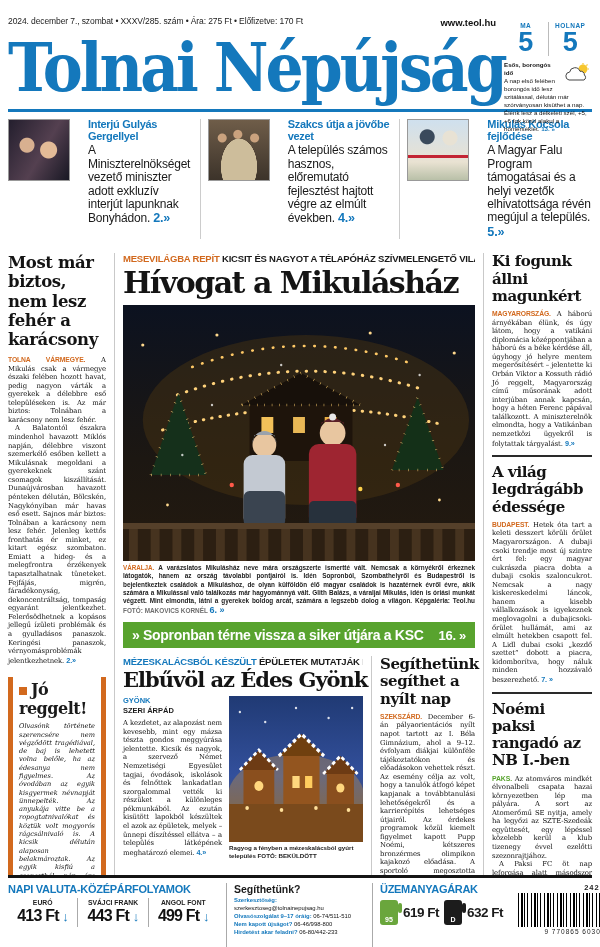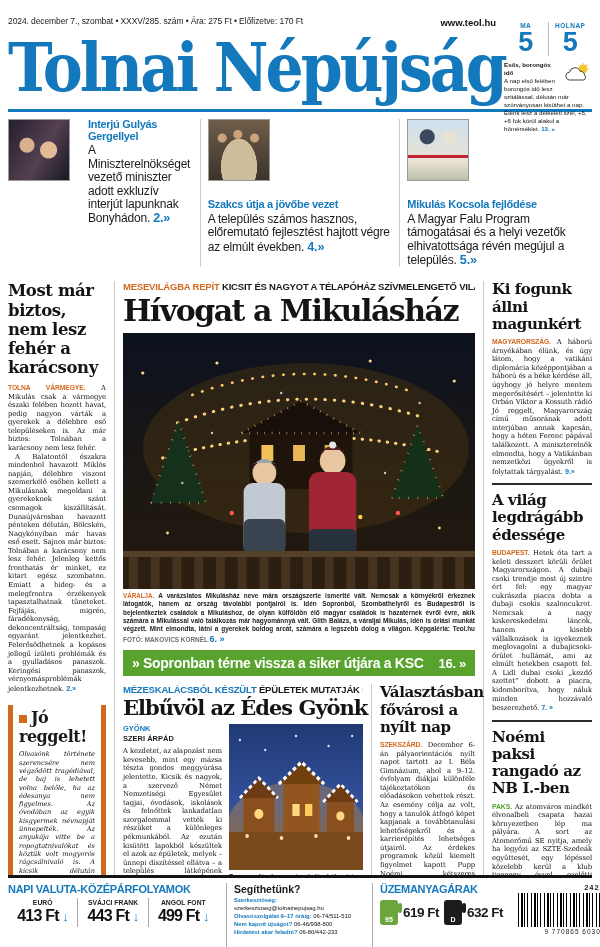--- a/index.html
+++ b/index.html
@@ -36,21 +36,21 @@
   .wlabel{font-size:6.5px;font-weight:bold;color:var(--accent-blue);letter-spacing:0.5px;}
   .wtemp{font-size:27px;font-weight:bold;color:var(--accent-blue);line-height:1;}
   .wsummary{margin-top:5px;font-size:6.2px;line-height:1.28;color:#111;position:relative;padding-right:2px;}
   .wsummary b{display:block;}
   .wicon{float:right;margin:2px 0 1px 3px;}
   .wref{color:var(--accent-blue);font-weight:bold;}
 
   
   .teasers{display:flex;padding:7px 8px 6px 8px;}
   .teaser{flex:1;display:flex;gap:18px;min-width:0;}
-  .teaser+.teaser{border-left:1px solid #ccc;padding-left:7px;margin-left:7px;flex-direction:column;}
+  .teaser+.teaser{border-left:1px solid #ccc;padding-left:7px;margin-left:7px;}
   .tphoto{width:62px;height:62px;flex:none;border:1px solid #999;}
   .t1{background:
       radial-gradient(circle at 30% 42%, #d8b090 0 7px, rgba(0,0,0,0) 8px),
       radial-gradient(circle at 66% 50%, #e3bb97 0 8px, rgba(0,0,0,0) 9px),
       linear-gradient(120deg,#241f2e 0%,#544050 55%,#181824 100%);}
   .t2{background:
       radial-gradient(ellipse at 50% 78%, #cdbd9b 0 42%, rgba(0,0,0,0) 43%),
       radial-gradient(circle at 22% 30%, #caa27e 0 4px, rgba(0,0,0,0) 5px),
       radial-gradient(circle at 48% 24%, #caa27e 0 4px, rgba(0,0,0,0) 5px),
       radial-gradient(circle at 76% 30%, #caa27e 0 4px, rgba(0,0,0,0) 5px),
@@ -398,21 +398,21 @@
               </svg>
               <div class="gycap">
                 <span>Ragyog a fényben a mézeskalácsból gyúrt település</span>
                 <span class="credit">FOTÓ: BEKÜLDÖTT</span>
               </div>
             </div>
           </div>
         </div>
 
         <div class="valasztas">
-          <h3 class="rh">Választásban fővárosi a nyílt nap</h3>
+          <h3 class="rh">Segíthetünk segíthet a nyílt nap</h3>
           <div class="body-txt">
             <p><span class="loc">SZEKSZÁRD.</span>
                <span>December 6-án pályaorientációs nyílt napot tartott az I. Béla Gimnázium, ahol a 9–12. évfolyam diákjai különféle tájékoztatókon és előadásokon vehettek részt. Az esemény célja az volt, hogy a tanulók átfogó képet kapjanak a továbbtanulási lehetőségekről és a karrierépítés lehetséges útjairól. Az érdekes programok közül kiemelt figyelmet kapott Pupp Noémi, kétszeres bronzérmes olimpikon kajakozó előadása. A sportoló megosztotta tapasztalatait az élsport világáról, előnyeiről és kihívásairól.</span>
                <span class="pgref">3. »</span></p>
           </div>
         </div>
       </div>
     </div>
 
     <div class="col-right">

